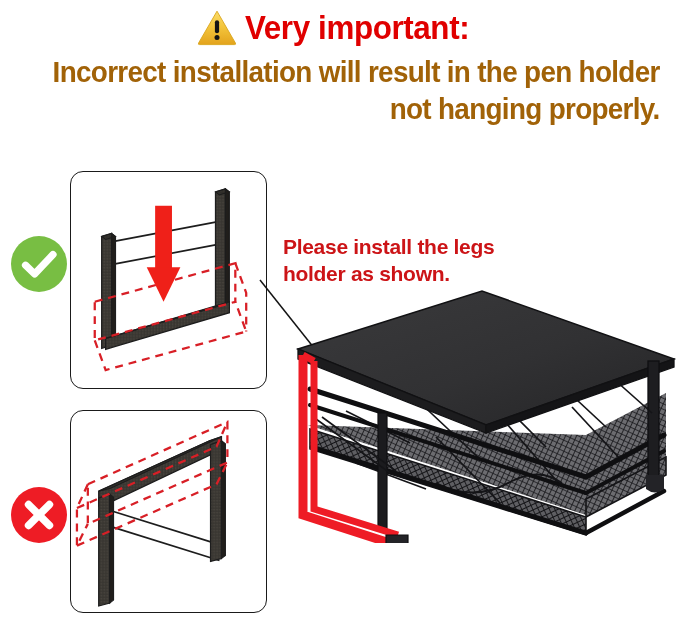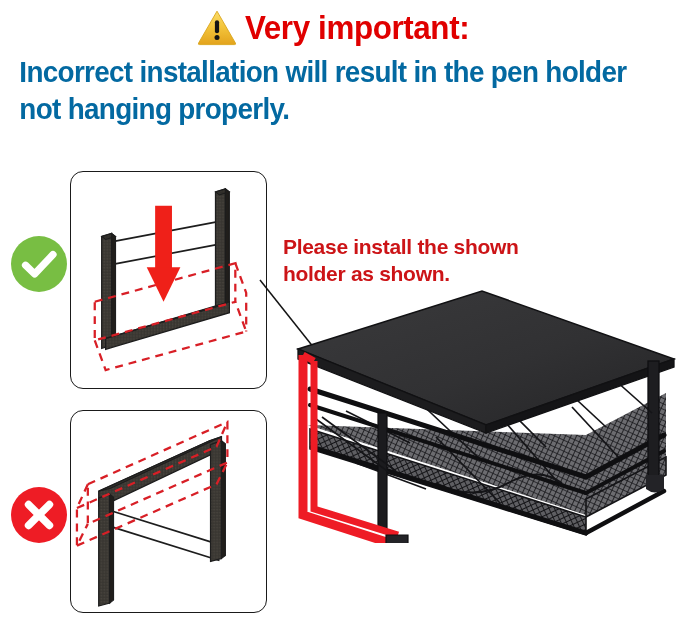--- a/index.html
+++ b/index.html
@@ -51,22 +51,22 @@
     line-height: 1;
     white-space: nowrap;
     transform: scaleX(0.95);
     transform-origin: left center;
   }
   #subtitle {
     position: absolute;
     left: 6px;
     top: 54px;
     width: 667px;
-    text-align: left;
-    color: #0369a1;
+    text-align: right;
+    color: #a16207;
     font-size: 29px;
     font-weight: bold;
     line-height: 1.28;
     letter-spacing: -0.7px;
   }
   #subtitle .line {
     display: block;
     transform: scaleX(0.96);
   }
 
@@ -246,21 +246,21 @@
       <g fill="none" stroke="#d81f26" stroke-width="2.3" stroke-dasharray="8 6" stroke-linecap="butt">
         <path d="M17 74 L158 11 L158 52 L17 114 Z"></path>
         <path d="M17 74 L6 98 L6 136 L17 114"></path>
         <path d="M6 98 L147 36 L158 11"></path>
         <path d="M6 136 L147 74 L158 52"></path>
       </g>
     </svg>
   </div>
 
   <div id="callout-text">
-    <span class="line">Please install the shown</span>
+    <span class="line">Please install the legs</span>
     <span class="line">holder as shown.</span>
   </div>
 
   <div id="leader-line">
     <svg viewBox="0 0 70 82">
       <path d="M2 2 L64 80" fill="none" stroke="#141414" stroke-width="1.5"></path>
     </svg>
   </div>
 
   <div id="product">

